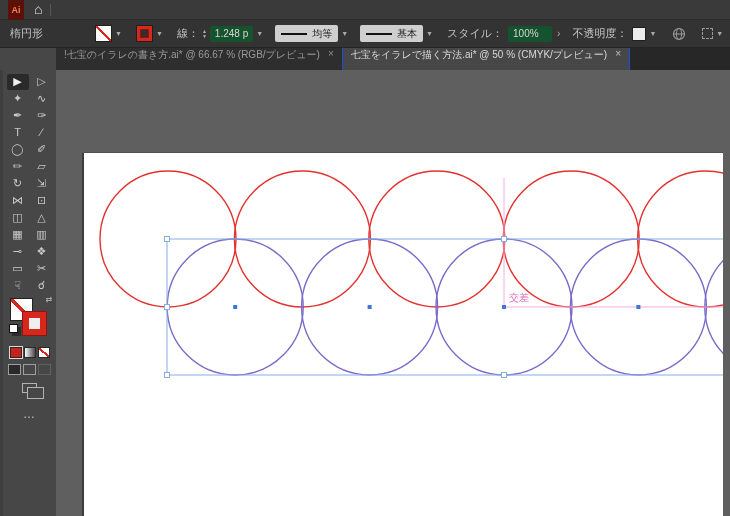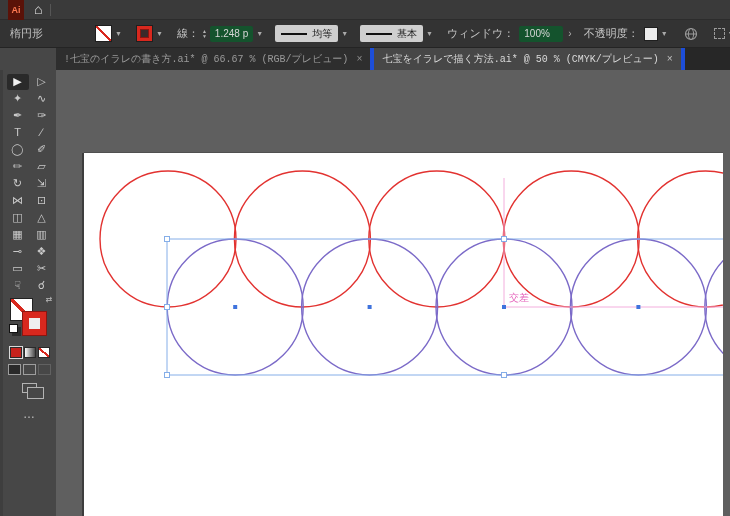--- a/index.html
+++ b/index.html
@@ -35,21 +35,21 @@
   .fwd-chevron { color:#b0b0b0; font-size:10px; margin-left:5px; }
   .style-swatch { width:14px; height:14px; background:#ececec; border:1px solid #1f1f1f; margin-left:5px; }
   .globe-wrap { margin-left:14px; display:flex; align-items:center; }
   .alignto-wrap { margin-left:16px; display:flex; align-items:center; }
   .dashed-rect { width:11px; height:11px; border:1px dashed #9a9a9a; display:inline-block; }
 
   
   .tabbar { height:22px; background:#272727; display:flex; flex:0 0 auto; align-items:stretch; }
   .tabbar-spacer { width:56px; background:#474747; flex:0 0 auto; }
   .tab-list { display:flex; align-items:stretch; }
-  .doc-tab { display:flex; align-items:center; background:#2e2e2e; color:#9a9a9a; font-size:10px; padding:0 8px; border-right:4px solid #1d4ed8; white-space:nowrap;font-family:Liberation Mono, monospace; }
+  .doc-tab { display:flex; align-items:flex-start; background:#2e2e2e; color:#9a9a9a; font-size:10px; padding:0 8px; border-right:1px solid #1d4ed8; white-space:nowrap; }
   .doc-tab.active { background:#474747; color:#d9d9d9; }
   .tab-title { white-space:nowrap; }
   .tab-close { margin-left:8px; font-size:10px; color:#8e8e8e; }
   .doc-tab.active .tab-close { color:#c0c0c0; }
 
   
   .workspace { flex:1 1 auto; display:flex; min-height:0; }
   .toolbar { width:56px; flex:0 0 auto; background:#474747; border-left:3px solid #3e3e3e; padding-top:3px; display:flex; flex-direction:column; align-items:center; }
   .tools-grid { display:grid; grid-template-columns:24px 24px; grid-auto-rows:17px; justify-items:center; align-items:center; }
   .tool { width:22px; height:16px; display:flex; align-items:center; justify-content:center; border-radius:2px; }
@@ -118,21 +118,21 @@
     </div>
     <span class="mini-chevron">▼</span>
 
     <div class="light-dropdown">
       <span class="profile-line"></span>
       <span class="dd-text">基本</span>
     </div>
     <span class="mini-chevron">▼</span>
 
     <div class="opacity-group">
-      <span class="opt-label">ウィンドウ：</span>
+      <span class="opt-label">スタイル：</span>
       <span class="value-field opacity-field">100%</span>
       <span class="fwd-chevron">›</span>
     </div>
 
     <div class="style-group">
       <span class="opt-label">不透明度：</span>
       <span class="style-swatch"></span>
       <span class="mini-chevron">▼</span>
     </div>
 

